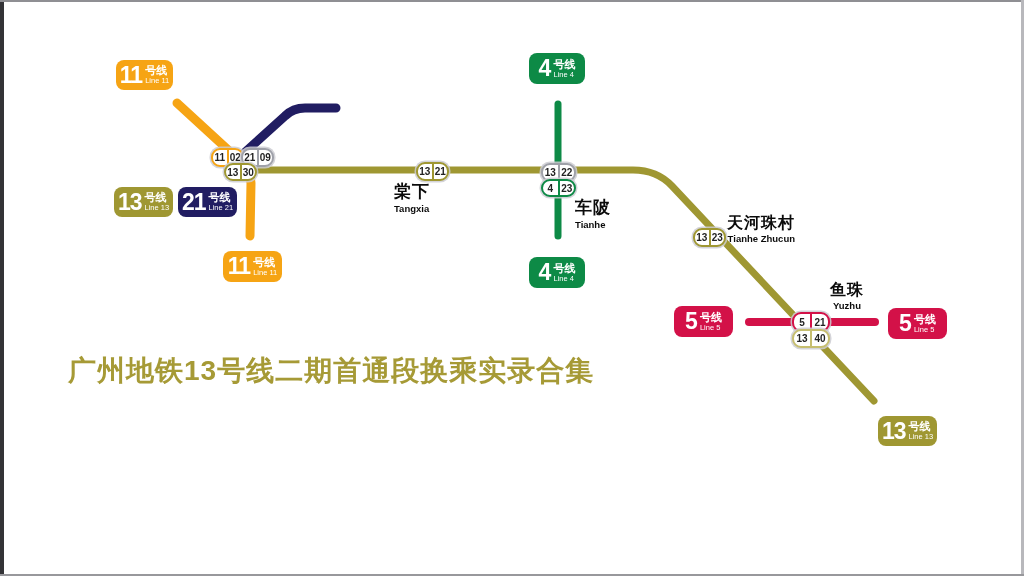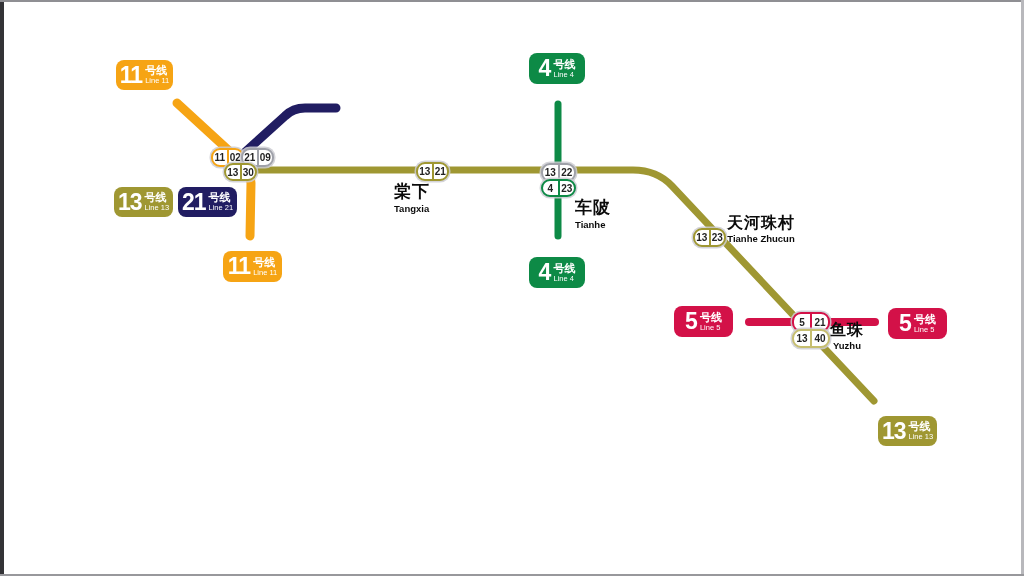--- a/index.html
+++ b/index.html
@@ -191,29 +191,30 @@
   <div class="station" style="left:394px;top:183px;width:72px;text-align:left;">
     <div class="zh">棠下</div>
     <div class="en">Tangxia</div>
   </div>
 
   <div class="station" style="left:575px;top:199px;text-align:left;">
     <div class="zh">车陂</div>
     <div class="en">Tianhe</div>
   </div>
 
-  <div class="station sm" style="left:727px;top:214px;text-align:center;">
+  <div class="station sm" style="left:727px;top:214px;text-align:right;">
     <div class="zh">天河珠村</div>
     <div class="en">Tianhe Zhucun</div>
   </div>
 
-  <div class="station sm" style="left:815px;top:281px;width:64px;text-align:center;margin-top:40px;">
+  <div class="station sm" style="left:815px;top:281px;width:64px;text-align:center;">
     <div class="zh">鱼珠</div>
     <div class="en">Yuzhu</div>
   </div>
 
+  <div class="headline" style="left: 68px; top: 352px; color: rgb(166, 154, 54);">广州地铁13号线二期首通段换乘实录合集</div>
 
   <div class="edge left"></div>
   <div class="edge top"></div>
   <div class="edge right"></div>
   <div class="edge bottom"></div>
 
 </div>
 
 </body></html>

